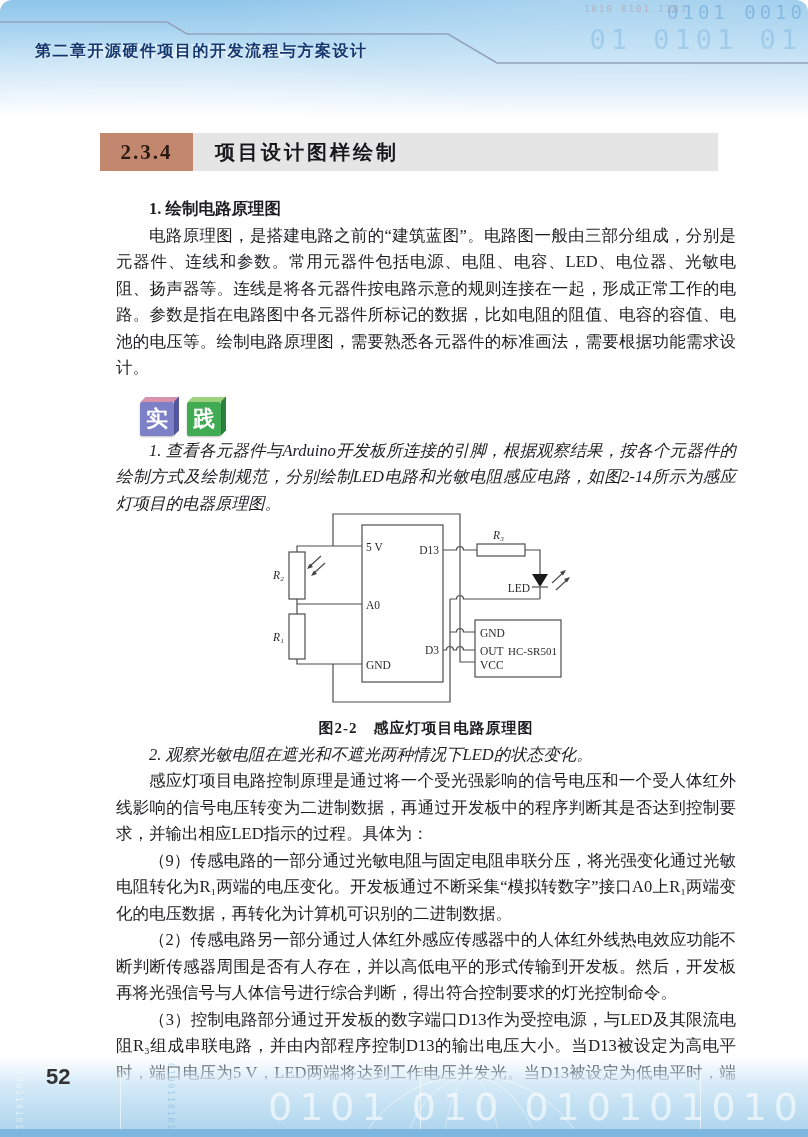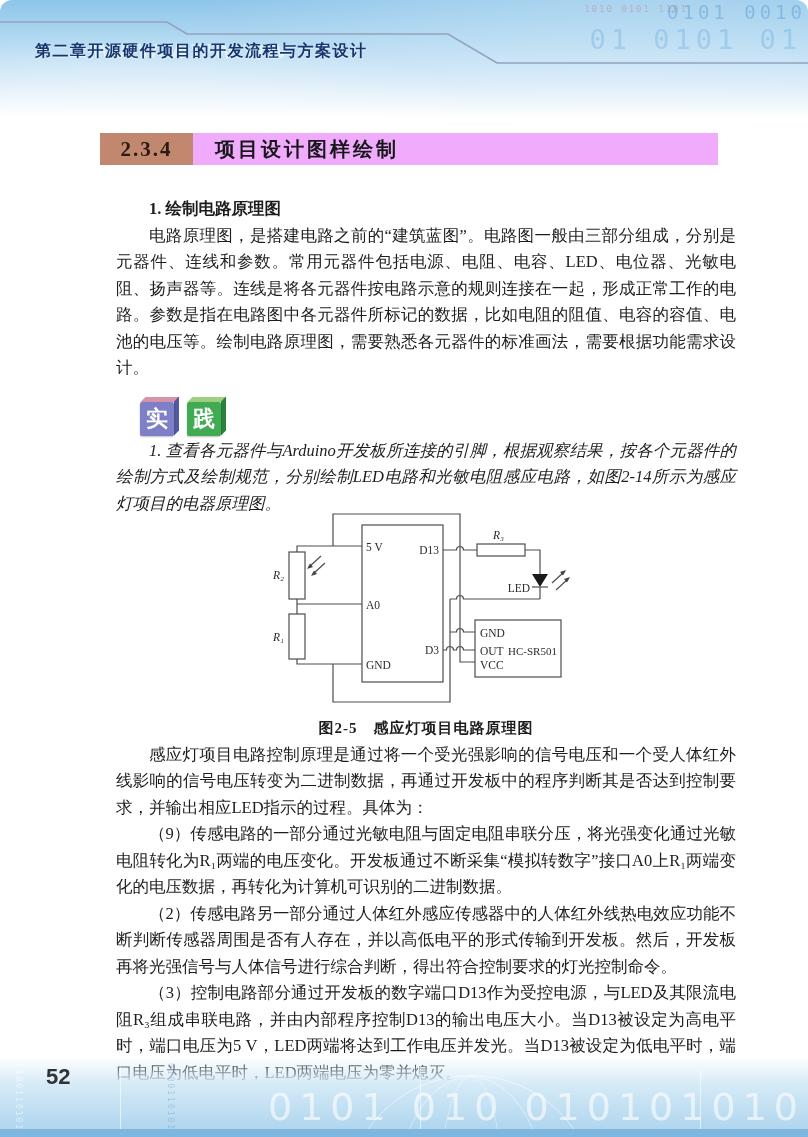--- a/index.html
+++ b/index.html
@@ -18,24 +18,24 @@
     font-weight:bold;font-size:21px;letter-spacing:3px;color:rgba(255,255,255,.5);margin-top:25px;}
   .hdigits{position:absolute;font-family:"DejaVu Sans Mono",monospace;color:rgba(55,125,190,.32);}
   .hdigits.r1{right:2px;top:1px;font-size:19px;letter-spacing:4px;}
   .hdigits.r2{right:6px;top:24px;font-size:27px;letter-spacing:5px;color:rgba(90,160,215,.30);}
   .hdigits.r3{right:120px;top:4px;font-size:9px;color:rgba(200,110,100,.35);letter-spacing:2px;}
   .chapter{position:absolute;left:35px;top:41px;display:flex;white-space:nowrap;
     font-family:"Liberation Sans",sans-serif;font-weight:bold;font-size:16px;
     color:#15376f;letter-spacing:1.5px;text-shadow:0 1px 1px rgba(255,255,255,.7);}
 
   
-  #section-heading{position:absolute;left:100px;top:133px;width:618px;height:32px;display:flex;}
+  #section-heading{position:absolute;left:100px;top:133px;width:618px;height:38px;display:flex;}
   .sec-num{width:93px;background:#c2876f;color:#2b1a12;display:flex;align-items:center;justify-content:center;
     font-family:"Liberation Serif",serif;font-weight:bold;font-size:21px;letter-spacing:2px;}
-  .sec-band{flex:1;background:#f0abfc;display:flex;align-items:center;padding-left:22px;}
+  .sec-band{flex:1;background:#e5e5e5;display:flex;align-items:center;padding-left:22px;}
   .sec-title{font-family:"Liberation Sans",sans-serif;font-weight:bold;font-size:20px;
     color:#17171a;letter-spacing:3px;}
 
   
   #content{position:absolute;left:116px;top:196px;width:620px;color:#1d1d20;
     font-size:16.5px;line-height:26.5px;text-align:justify;}
   #content p{margin:0;text-indent:2em;}
   .subhead{font-weight:bold;text-indent:2em;margin:0;}
   .kai{font-style:italic;}
 
@@ -165,23 +165,24 @@
           <text class="schem-ital" x="2" y="76">R₂</text>
           <text class="schem-ital" x="2" y="138">R₁</text>
           <text class="schem-ital" x="222" y="36">R₃</text>
           <text x="259" y="88.5" text-anchor="end">LED</text>
           <text x="209" y="133.5">GND</text>
           <text x="209" y="151.5">OUT</text>
           <text x="237" y="151.5" font-size="11">HC-SR501</text>
           <text x="209" y="165.5">VCC</text>
         </g>
       </svg>
-      <p class="fig-caption">图2-5　感应灯项目电路原理图</p>
+      <p class="fig-caption">图2-2　感应灯项目电路原理图</p>
     </div>
 
+    <p class="kai mt8">2. 观察光敏电阻在遮光和不遮光两种情况下LED的状态变化。</p>
     <p>感应灯项目电路控制原理是通过将一个受光强影响的信号电压和一个受人体红外线影响的信号电压转变为二进制数据，再通过开发板中的程序判断其是否达到控制要求，并输出相应LED指示的过程。具体为：</p>
     <p>（9）传感电路的一部分通过光敏电阻与固定电阻串联分压，将光强变化通过光敏电阻转化为R₁两端的电压变化。开发板通过不断采集“模拟转数字”接口A0上R₁两端变化的电压数据，再转化为计算机可识别的二进制数据。</p>
     <p>（2）传感电路另一部分通过人体红外感应传感器中的人体红外线热电效应功能不断判断传感器周围是否有人存在，并以高低电平的形式传输到开发板。然后，开发板再将光强信号与人体信号进行综合判断，得出符合控制要求的灯光控制命令。</p>
     <p>（3）控制电路部分通过开发板的数字端口D13作为受控电源，与LED及其限流电阻R₃组成串联电路，并由内部程序控制D13的输出电压大小。当D13被设定为高电平时，端口电压为5 V，LED两端将达到工作电压并发光。当D13被设定为低电平时，端口电压为低电平时，LED两端电压为零并熄灭。</p>
   </div>
 
   <div id="footer">
     <div class="globe"></div>
     <div class="ftrace" style="left:120px;top:10px;height:70px;"></div>
     <div class="ftrace" style="left:420px;top:0;height:80px;"></div>

